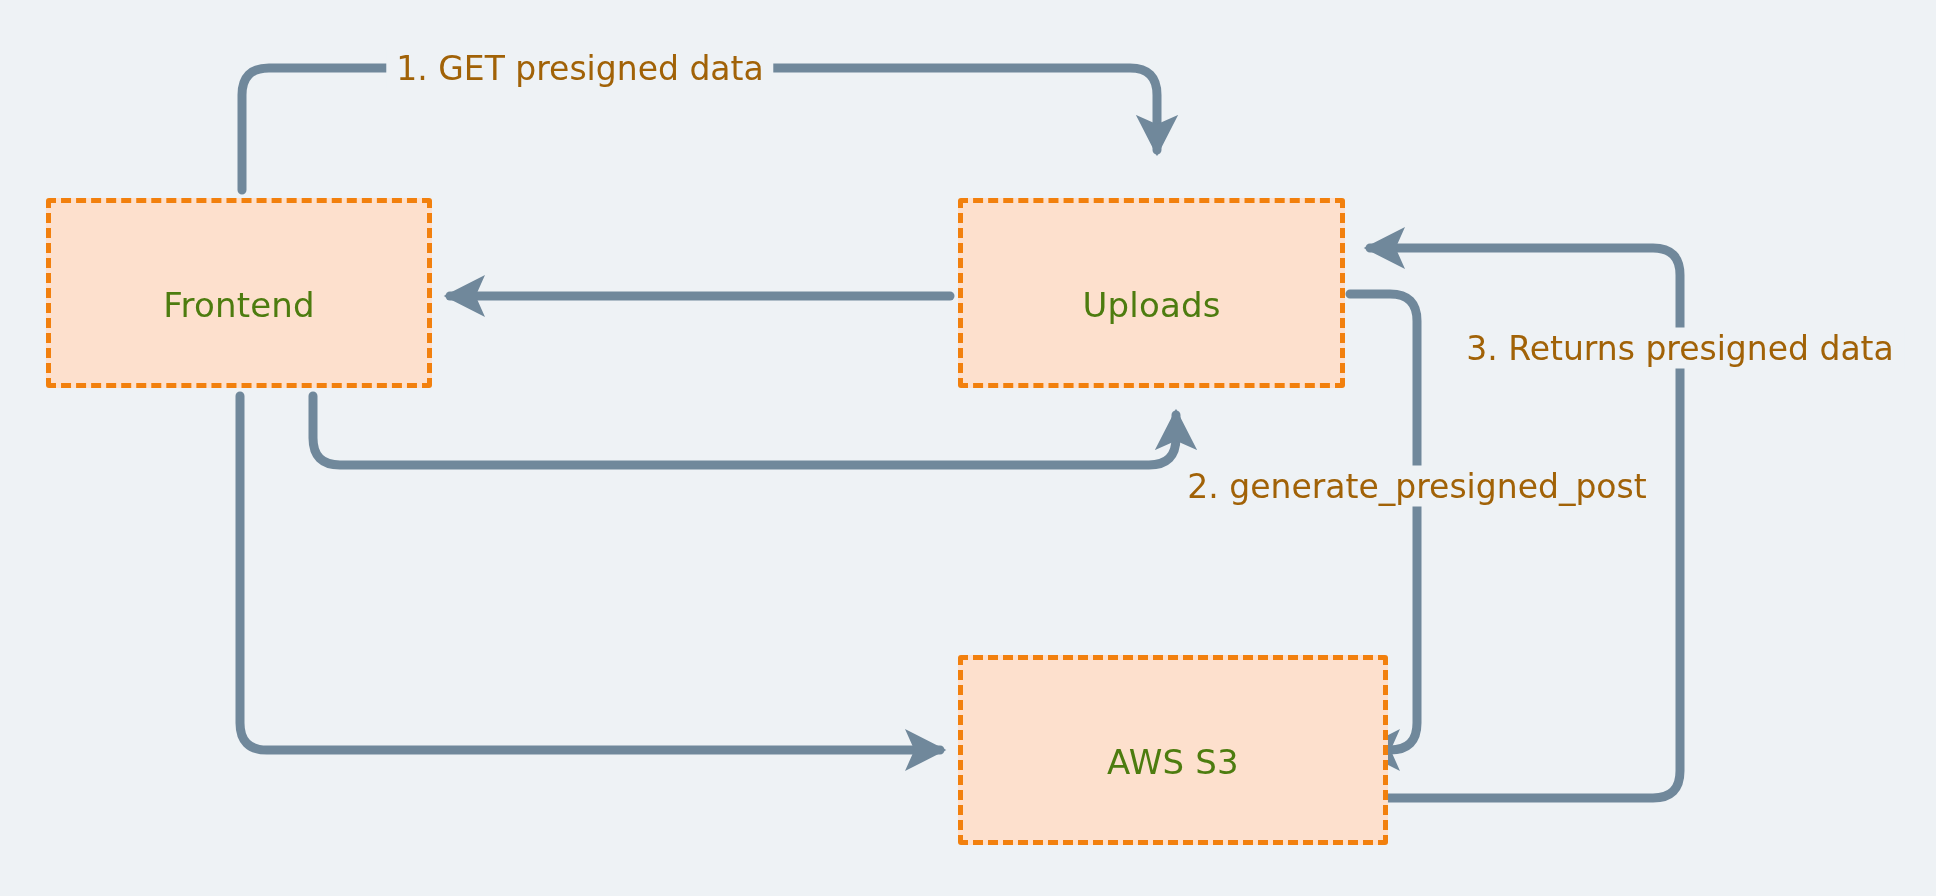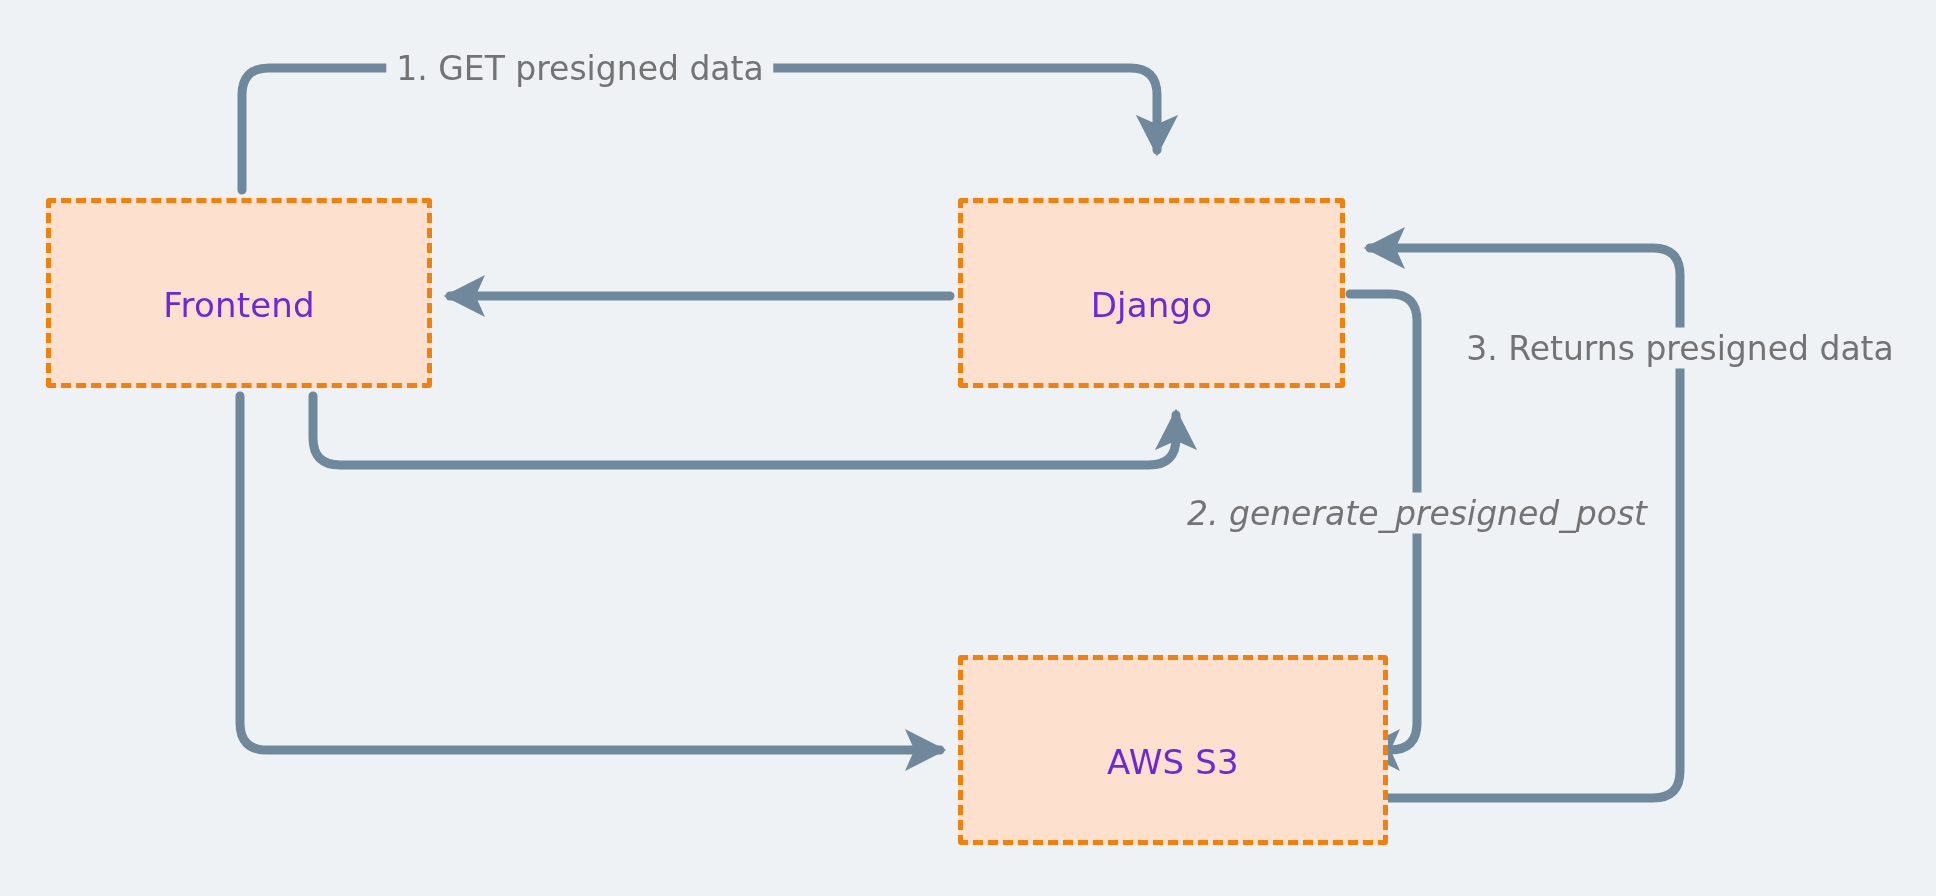--- a/index.html
+++ b/index.html
@@ -28,30 +28,30 @@
     background: #fde0cd;
     border: 5px dashed #f2800d;
     border-radius: 3px;
     display: flex;
     align-items: center;
     justify-content: center;
     z-index: 3;
   }
   .node-label {
     font-size: 34px;
-    color: #6d28d9;
+    color: #4d7c0f;
     letter-spacing: 0.2px;
     font-family: "DejaVu Sans", "Liberation Sans", sans-serif;
     margin-top: 24px;
   }
   .edge-label {
     position: absolute;
     z-index: 4;
     background: #eef2f5;
-    color: #737373;
+    color: #a16207;
     font-size: 33px;
     line-height: 1;
     white-space: pre;
     padding: 4px 10px;
     transform: translate(-50%, -50%);
     font-family: "DejaVu Sans", "Liberation Sans", sans-serif;
   }
 </style>
 </head>
 <body>
@@ -76,29 +76,29 @@
     <path d="M313,396 L313,438 Q313,465 340,465 L1149,465 Q1176,465 1176,438 L1176,415" fill="none" stroke="#70889b" stroke-width="9" stroke-linecap="round" marker-end="url(#arrowhead)"></path>
 
     <path d="M240,396 L240,723 Q240,750 267,750 L940,750" fill="none" stroke="#70889b" stroke-width="9" stroke-linecap="round" marker-end="url(#arrowhead)"></path>
   </svg>
 
   <div class="node" style="left:46px; top:198px; width:386px; height:190px;">
     <span class="node-label">Frontend</span>
   </div>
 
   <div class="node" style="left:958px; top:198px; width:387px; height:190px;">
-    <span class="node-label">Django</span>
+    <span class="node-label">Uploads</span>
   </div>
 
   <div class="node" style="left:958px; top:655px; width:430px; height:190px;">
     <span class="node-label">AWS S3</span>
   </div>
 
   <div class="edge-label" style="left:580px; top:68px;">1. GET presigned data</div>
 
-  <div class="edge-label" style="left:1417px; top:513px;font-style:italic;">2. generate_presigned_post</div>
+  <div class="edge-label" style="left:1417px; top:486px;">2. generate_presigned_post</div>
 
   <div class="edge-label" style="left:1680px; top:348px;">3. Returns presigned data</div>
 
 
 
 
 </div>
 
 </body></html>

